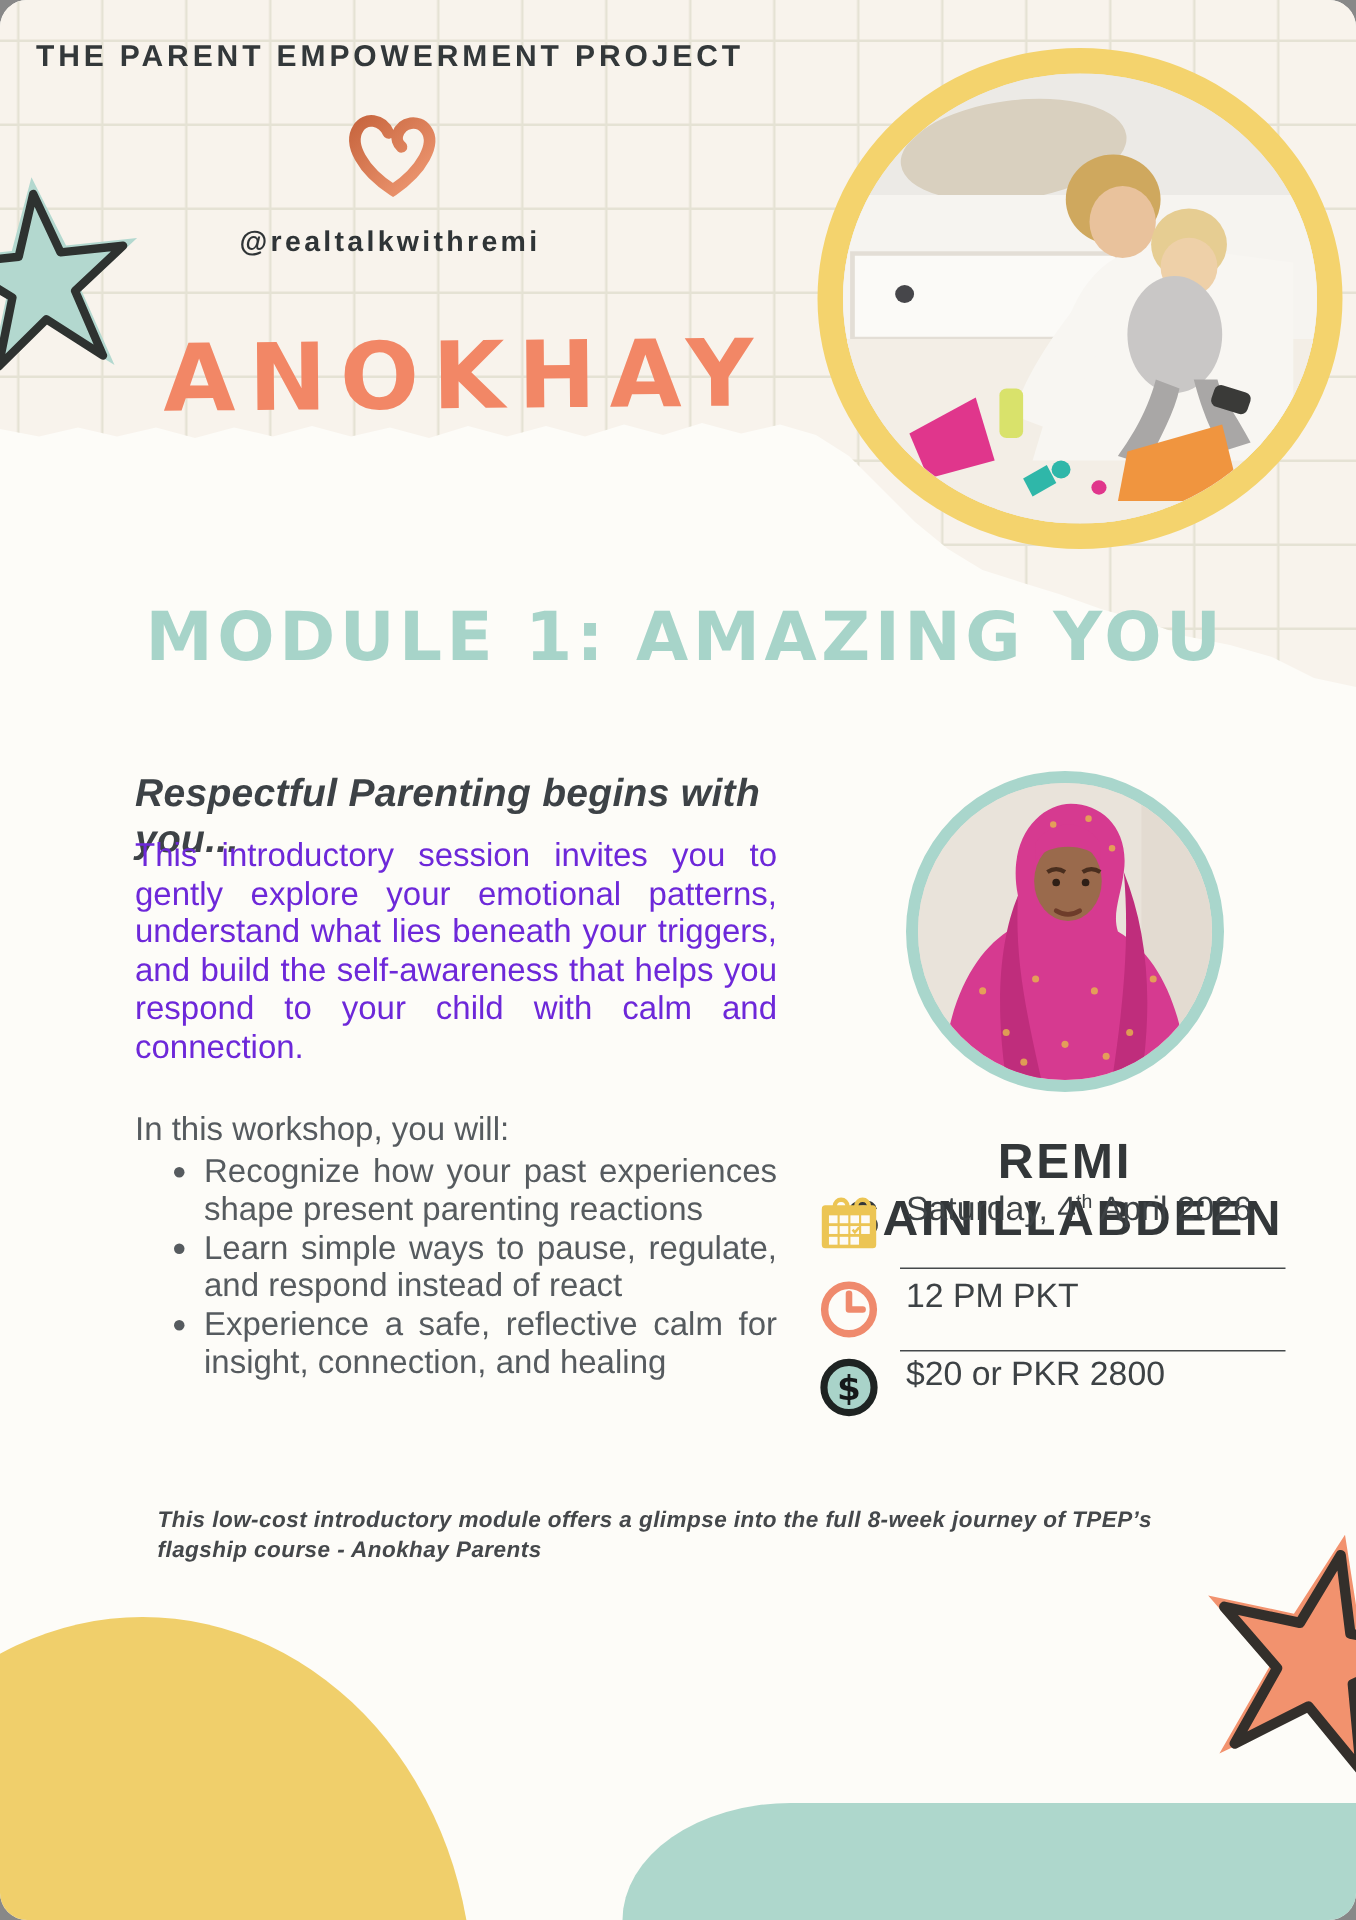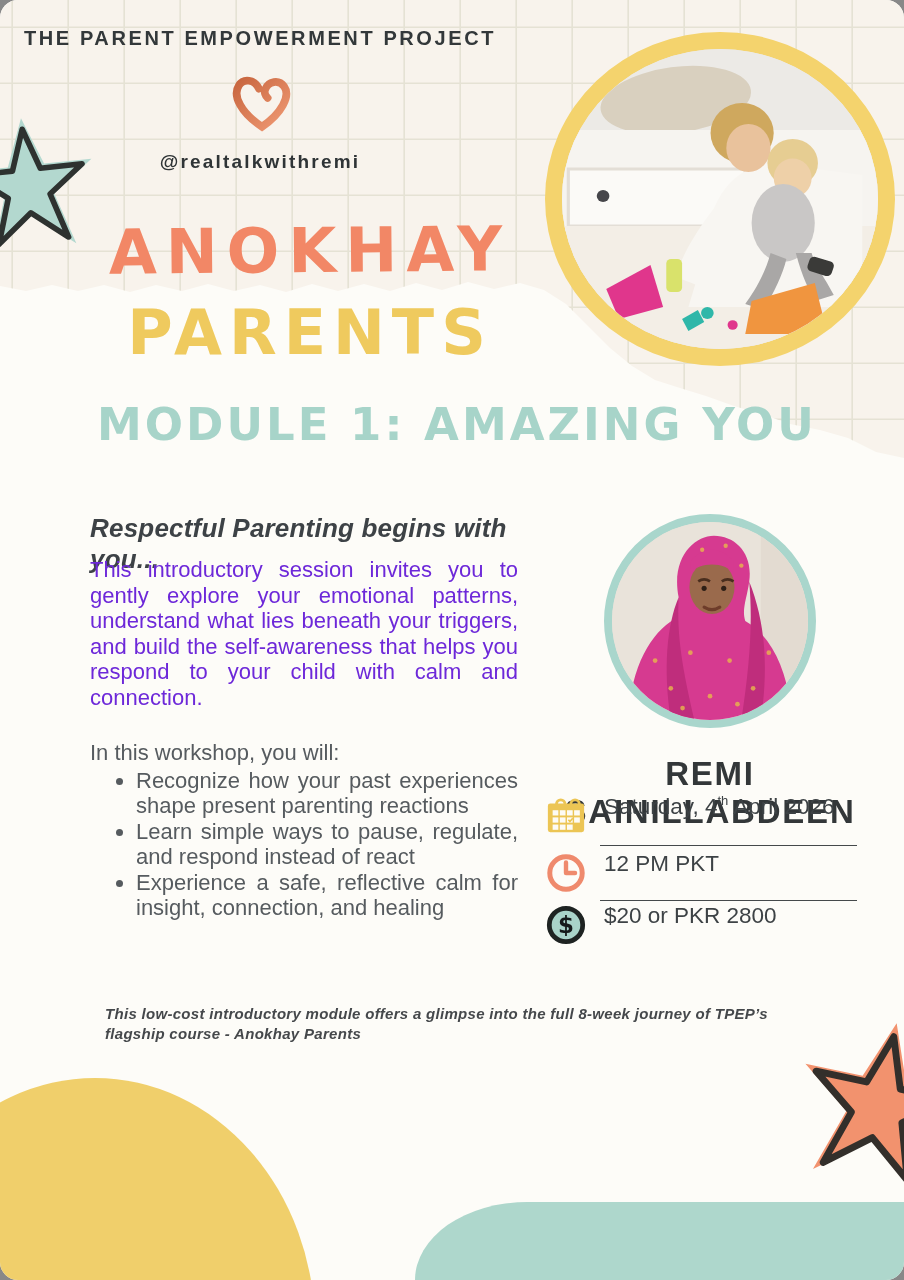--- a/index.html
+++ b/index.html
@@ -111,21 +111,20 @@
         <stop offset="0" stop-color="#c8663f"></stop>
           <stop offset="1" stop-color="#f09a74"></stop>
       </linearGradient>
     </defs>
     <path d="M30,20 C26,11 15,9.5 10.5,17 C4,27 13,44 33,57 C52,44 61,27 54.5,18 C49.5,11 39,12.5 36,21 C35.2,23.5 36,27 38.5,29" fill="none" stroke="url(#hg)" stroke-width="7.5" stroke-linecap="round"></path>
   </svg>
 
   <div class="abs handle">@realtalkwithremi</div>
 
   <div class="abs title-block title1">ANOKHAY</div>
-  <div class="abs title-block title2">PARENTS</div>
   <div class="abs title-block title3">MODULE 1: AMAZING YOU</div>
 
   <div class="abs photo-top">
     <svg viewBox="0 0 100 100" preserveAspectRatio="none" aria-hidden="true">
       <rect width="100" height="100" fill="#eceae6"></rect>
       <ellipse cx="36" cy="17" rx="24" ry="11" fill="#d9d0bf" transform="rotate(-8 36 17)"></ellipse>
       <rect x="0" y="27" width="100" height="34" fill="#f6f4f0"></rect>
       <rect x="2" y="40" width="56" height="19" fill="#fbfaf7" stroke="#e3ded6" stroke-width="1"></rect>
       <circle cx="13" cy="49" r="2" fill="#46464a"></circle>
       <rect x="0" y="59" width="100" height="41" fill="#f3eee6"></rect>

